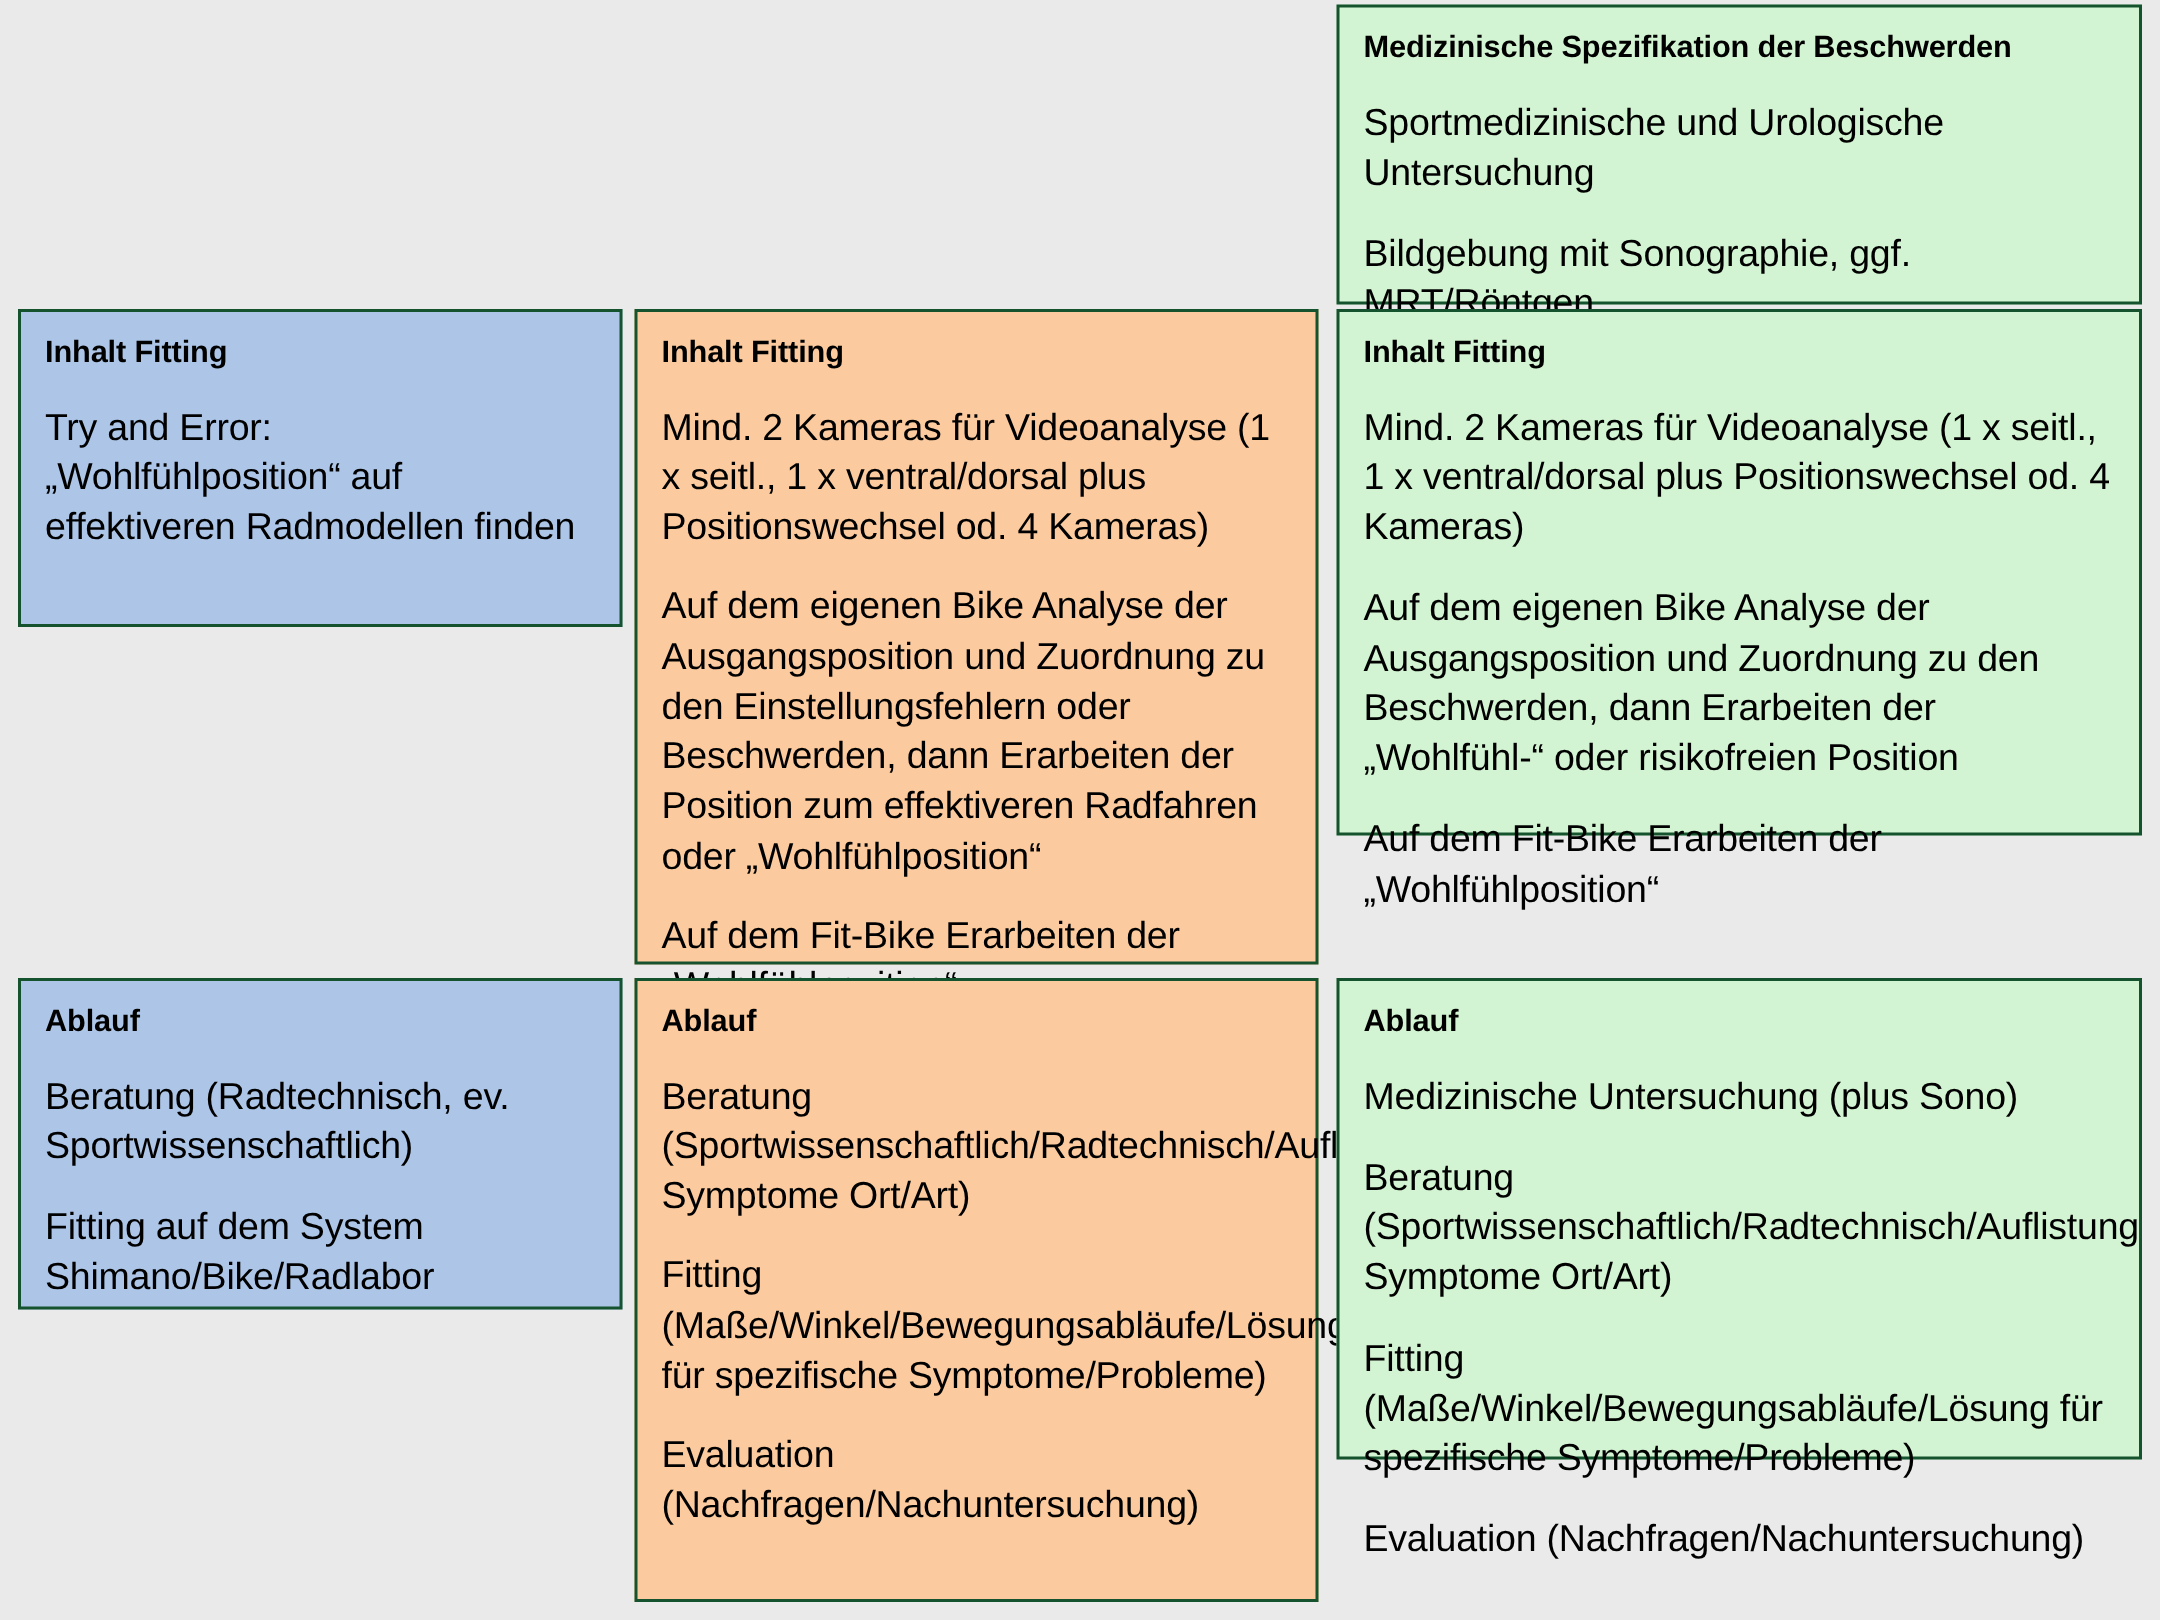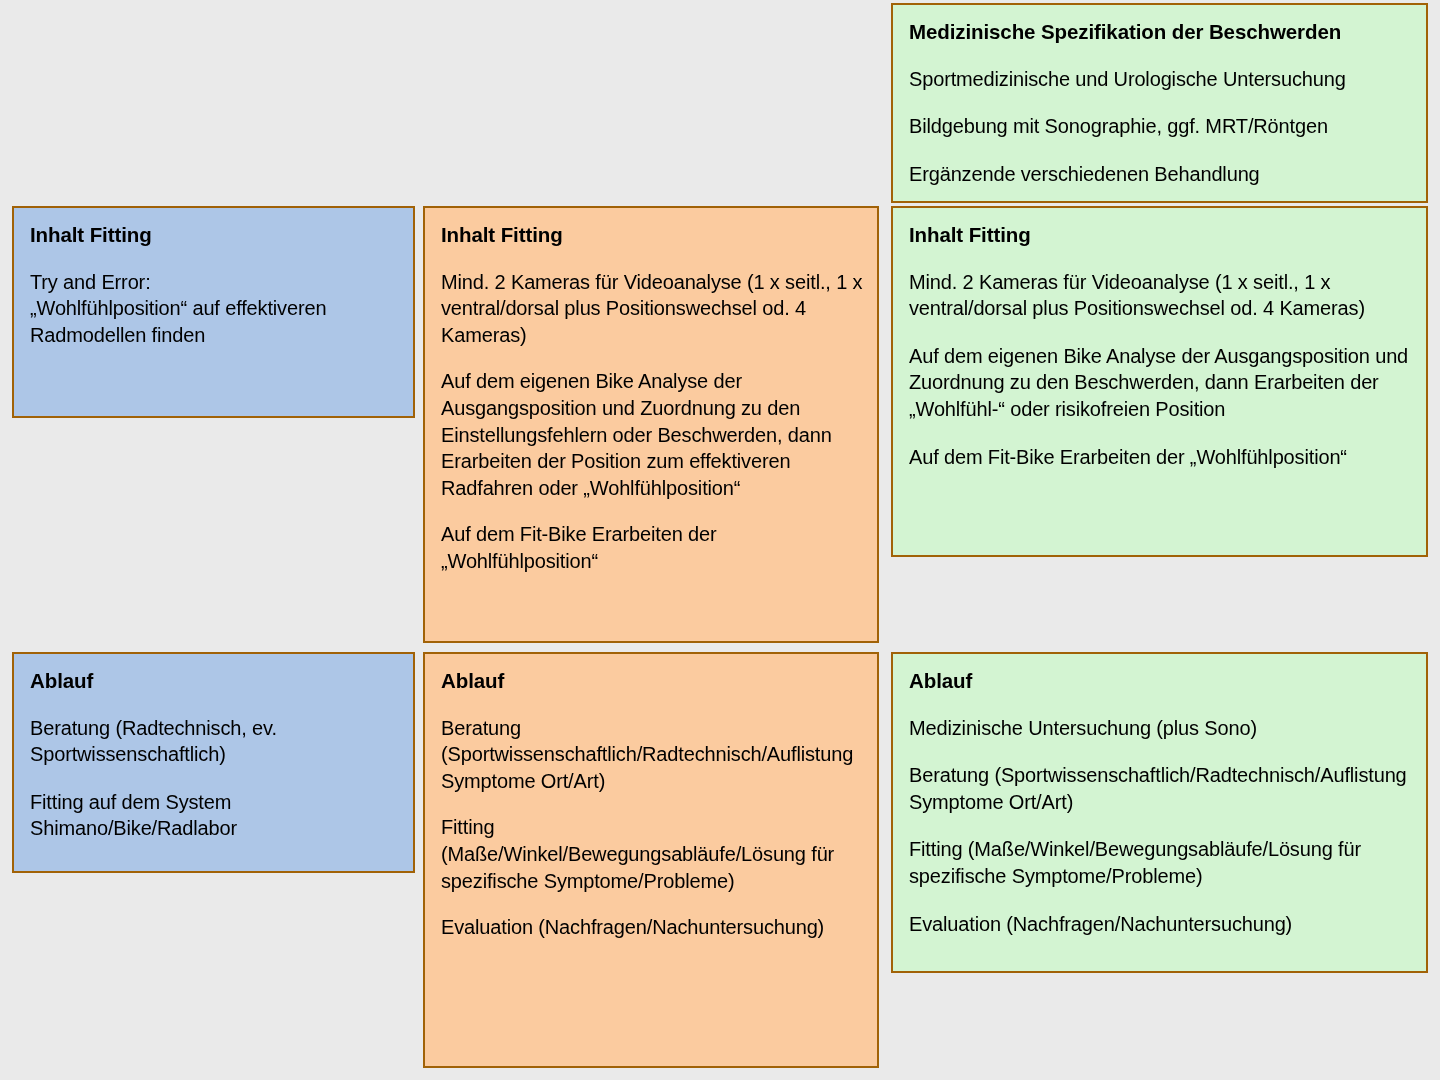--- a/index.html
+++ b/index.html
@@ -16,36 +16,36 @@
     color: #000000;
   }
   .canvas {
     position: relative;
     width: 1440px;
     height: 1080px;
   }
   .card {
     position: absolute;
     box-sizing: border-box;
-    border: 2px solid #a16207;
+    border: 2px solid #14532d;
     padding: 14px 14px 10px 16px;
   }
   .card.blue   { background: #adc6e7; }
   .card.orange { background: #fbcb9f; }
   .card.green  { background: #d3f4d2; }
 
   .card-title {
     font-weight: bold;
     font-size: 20.5px;
     line-height: 1.30;
     margin: 0 0 20px 0;
     letter-spacing: -0.1px;
   }
   .para {
-    font-size: 20px;
+    font-size: 25px;
     line-height: 1.33;
     margin: 0 0 21px 0;
     letter-spacing: -0.15px;
   }
   .para:last-child { margin-bottom: 0; }
   .para b { font-weight: normal; }
   .para .nb { font-weight: normal; }
 
   
   #card-med-spec      { left: 891px; top: 3px;   width: 537px; height: 200px; }

